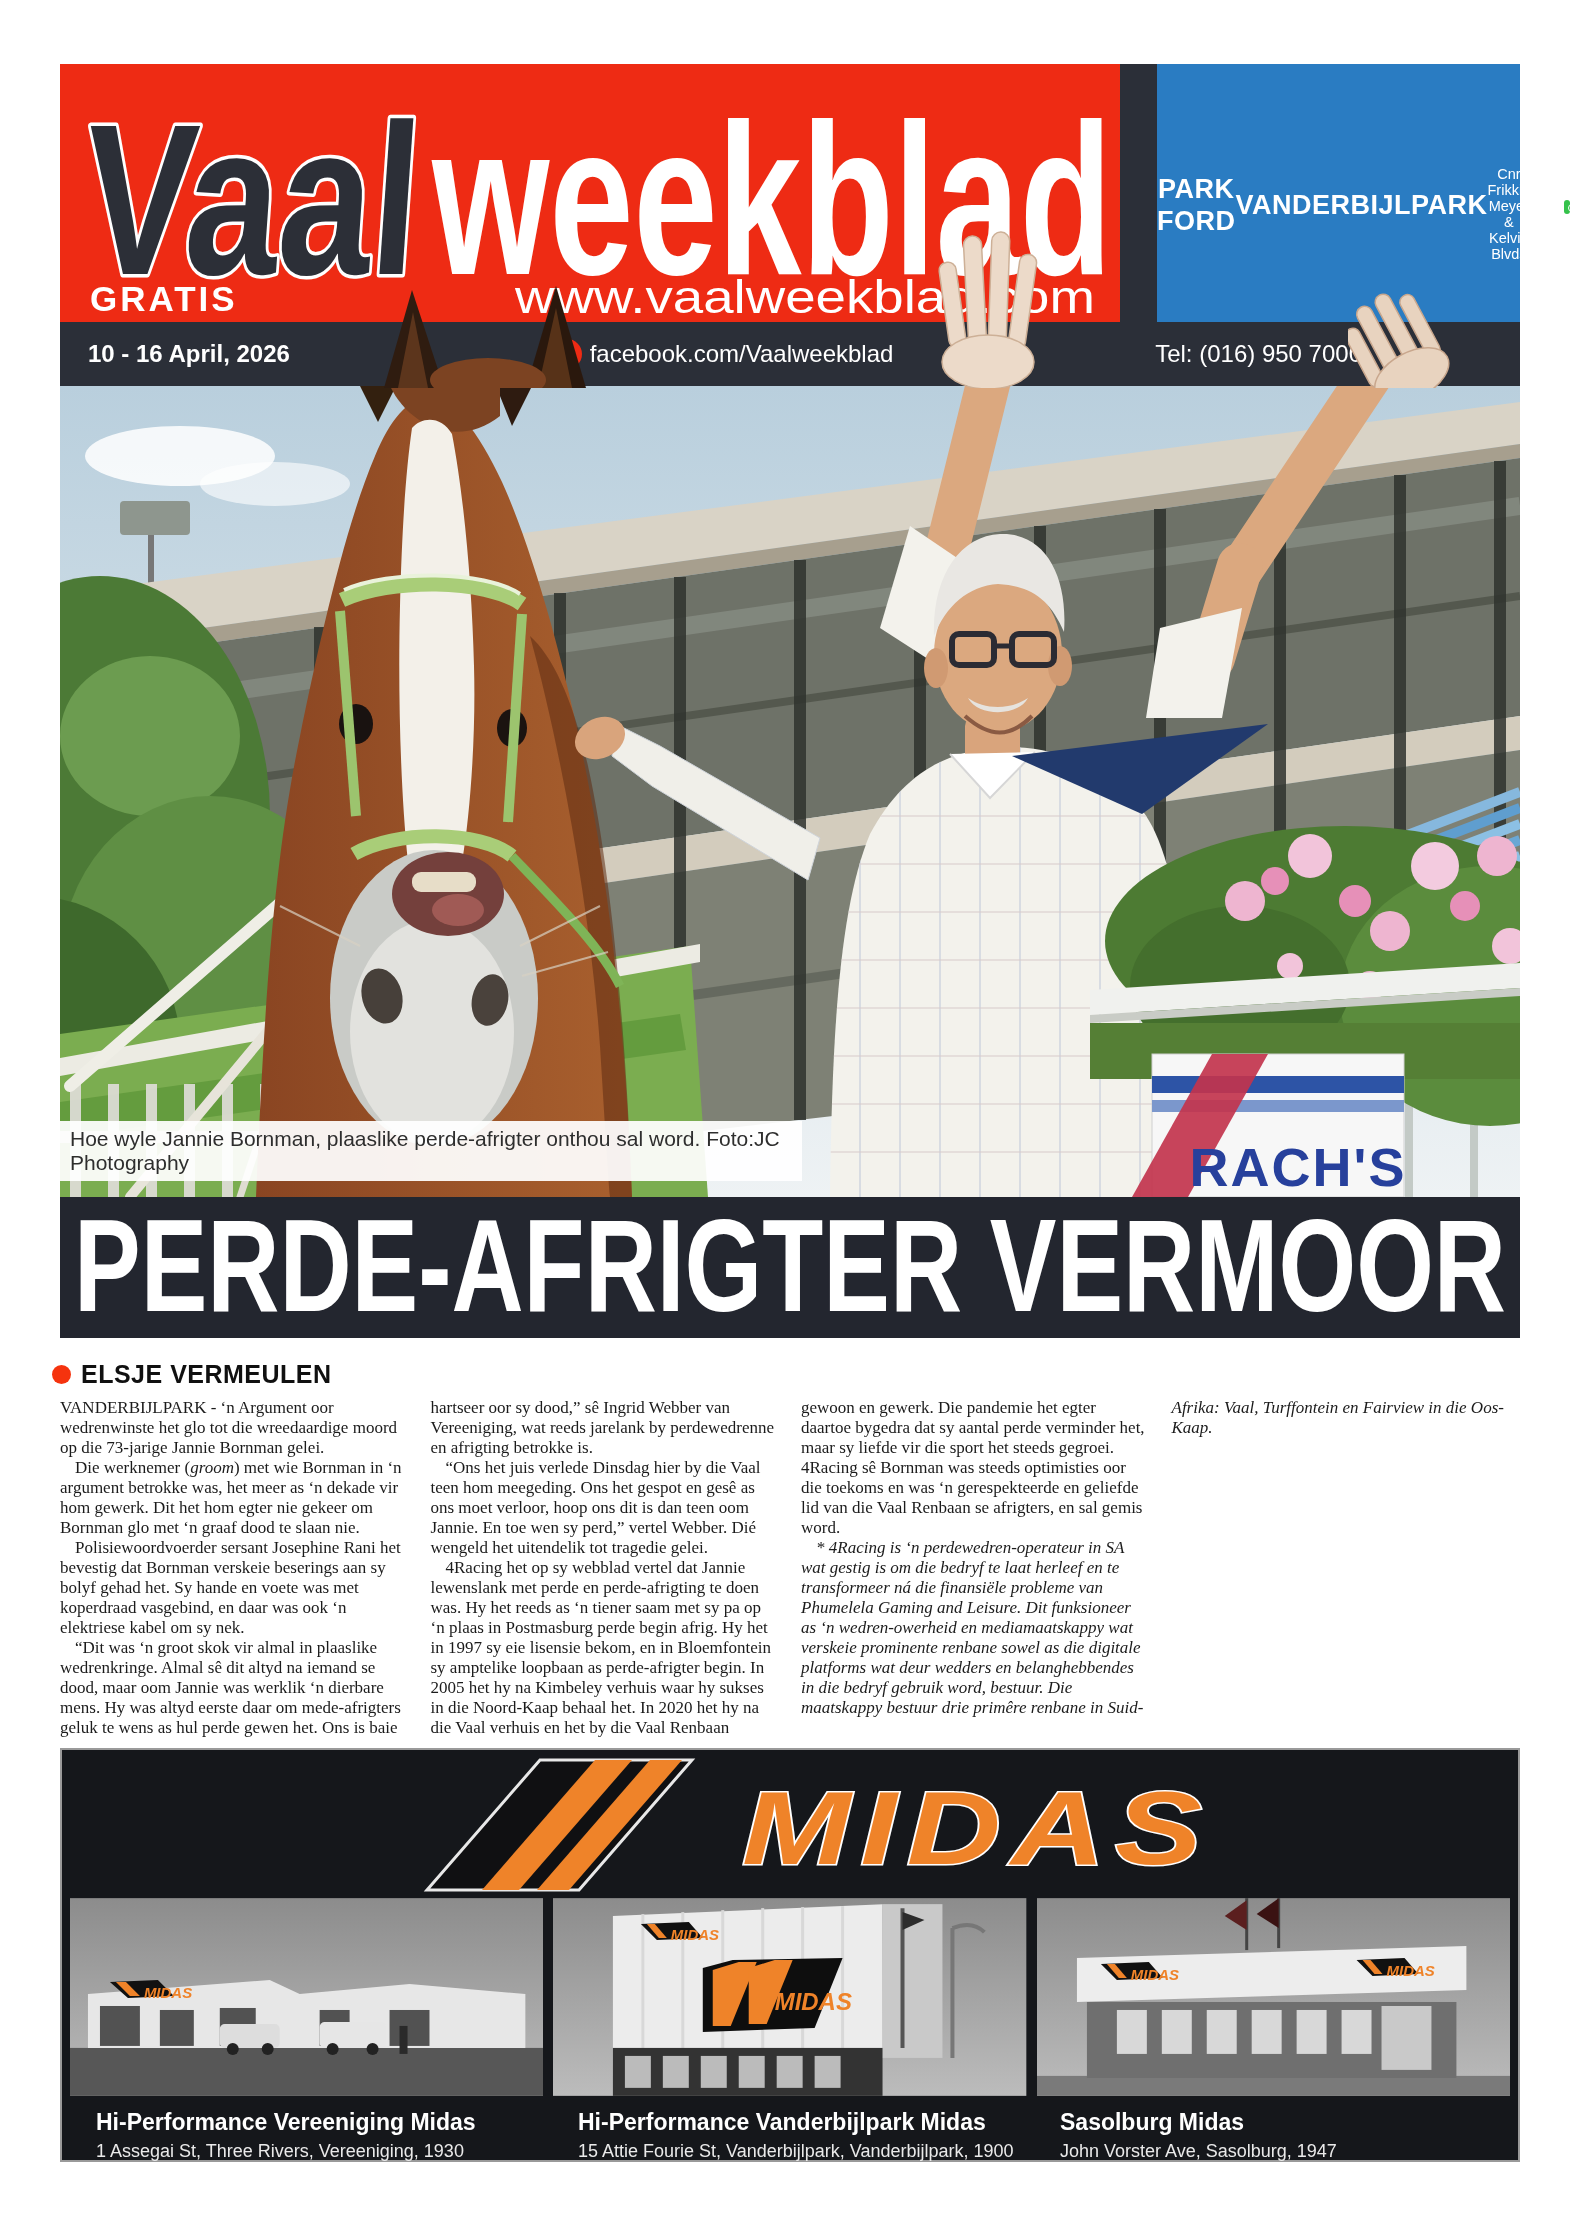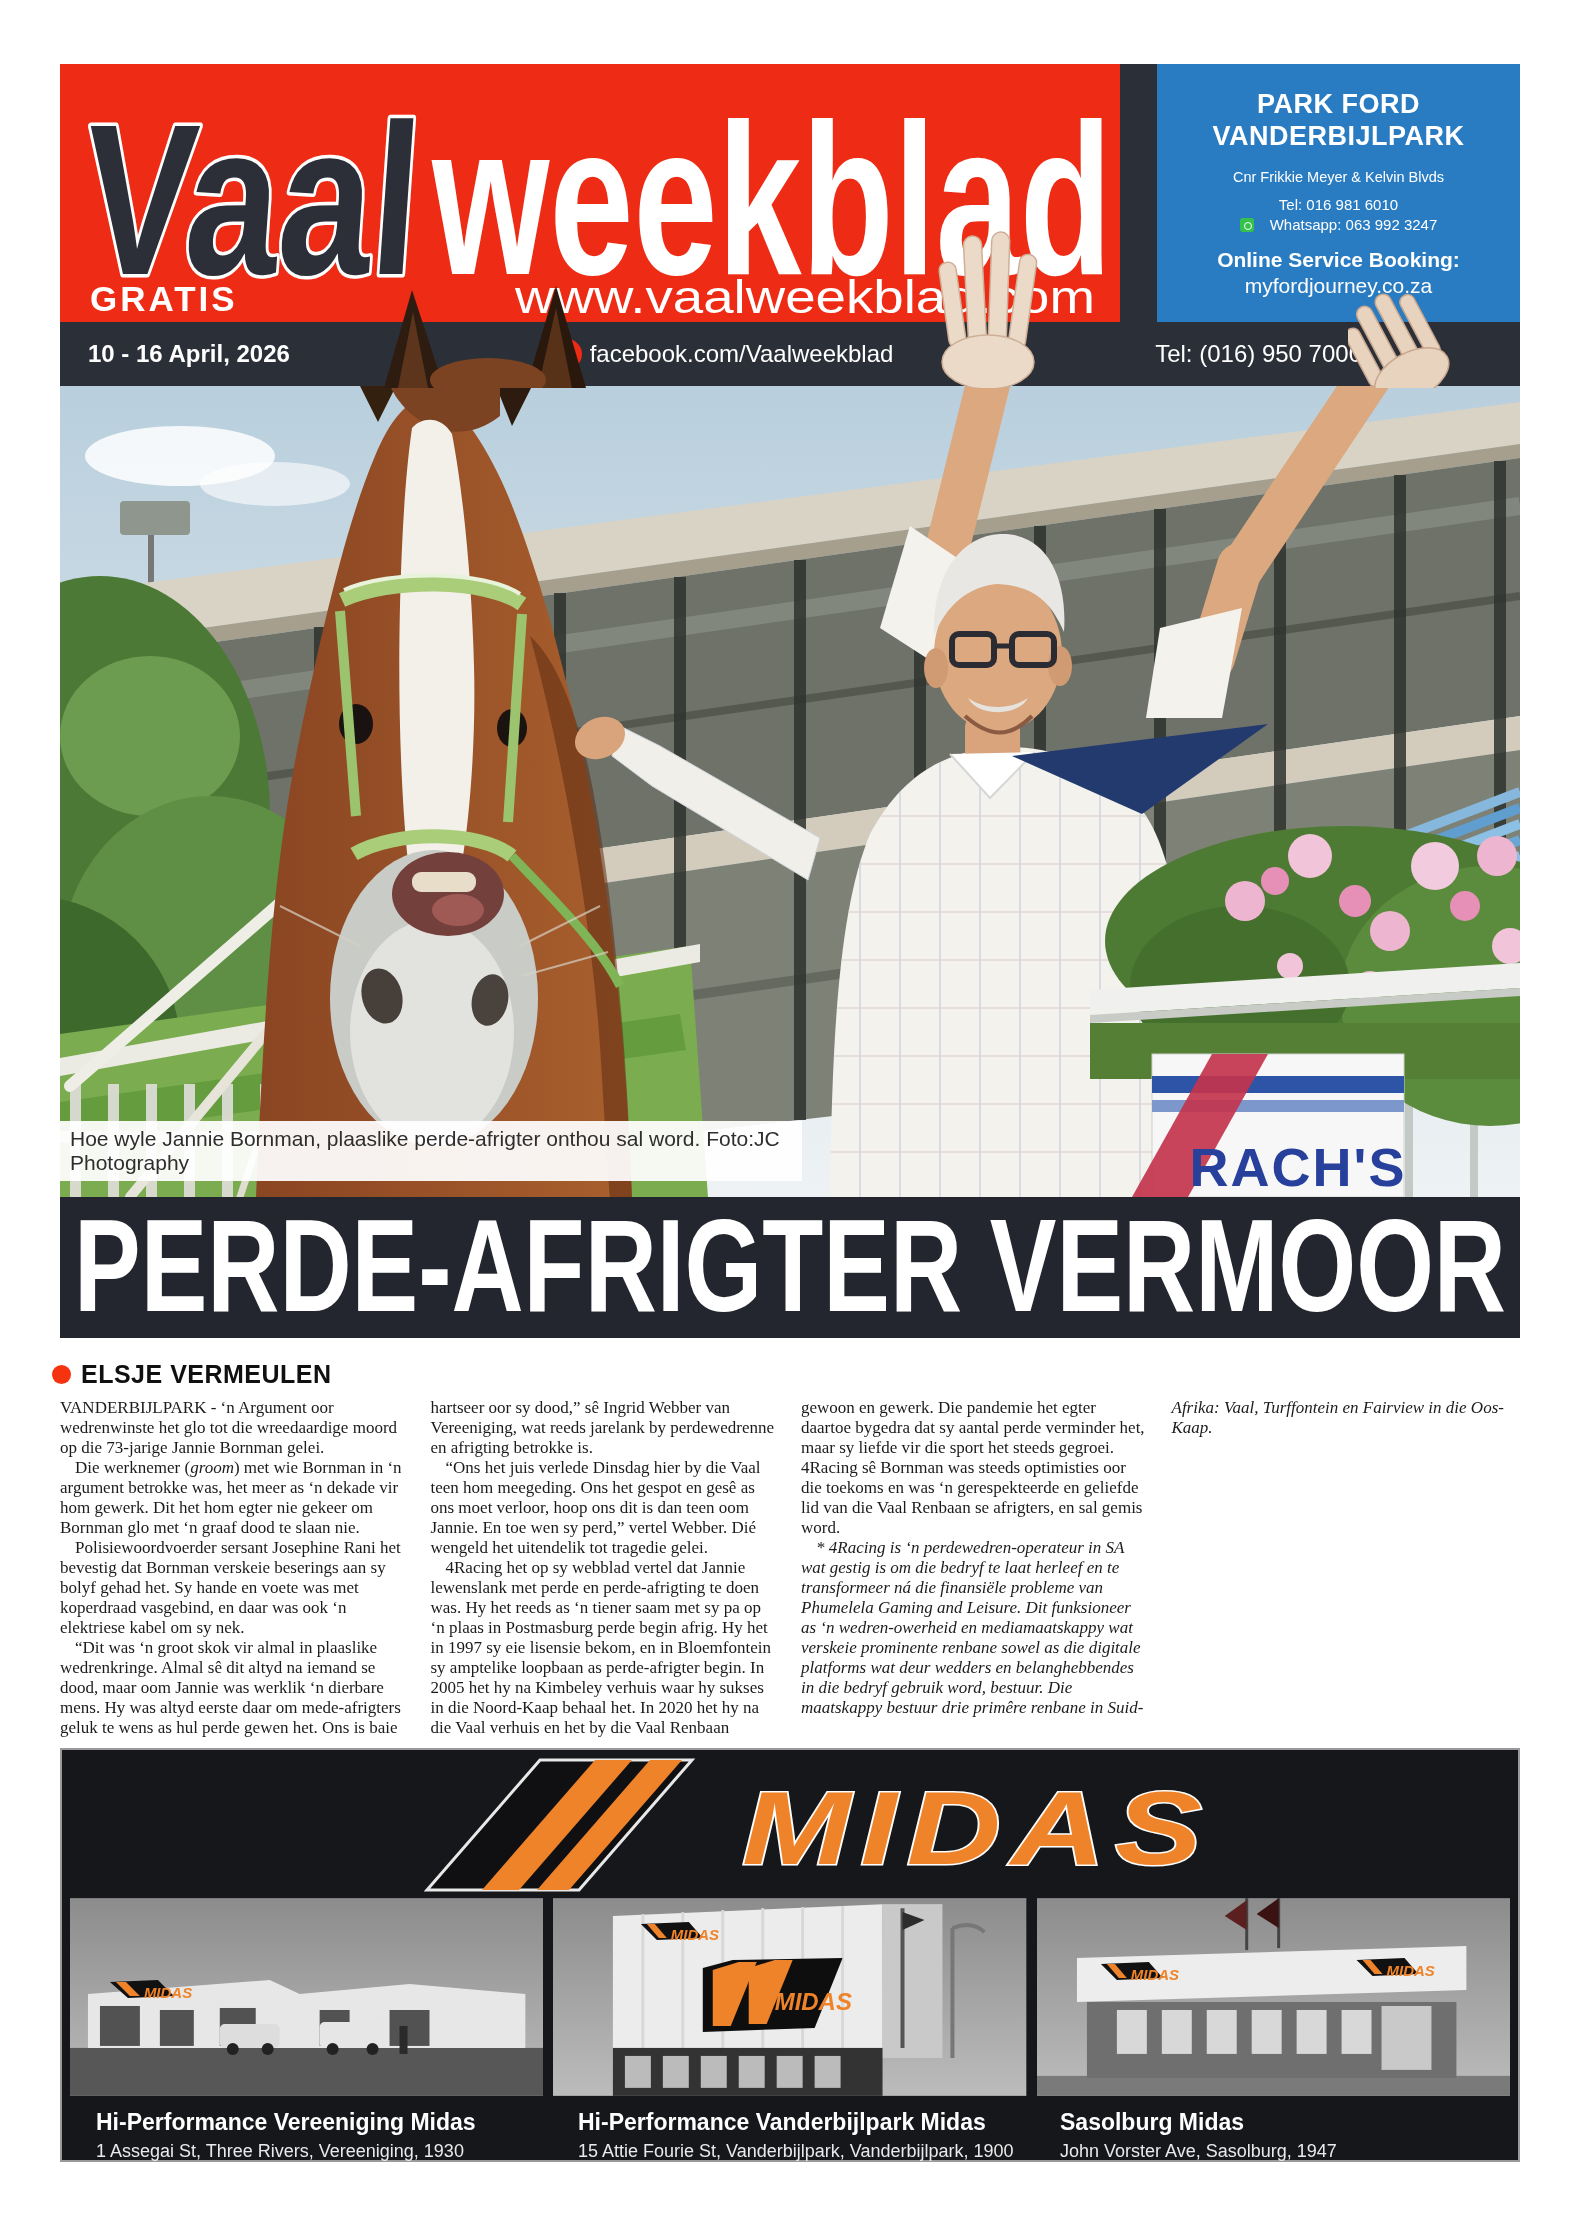--- a/index.html
+++ b/index.html
@@ -5,21 +5,21 @@
   html,body{margin:0;padding:0;}
   body{width:1572px;height:2224px;background:#ffffff;position:relative;overflow:hidden;
        font-family:"Liberation Sans",sans-serif;}
   .abs{position:absolute;}
 
   
   #header-row{left:60px;top:64px;width:1460px;height:258px;display:flex;z-index:1;}
   .mast{width:1060px;height:258px;background:#ee2b14;position:relative;}
   .gapstrip{width:37px;height:258px;background:#2b2f38;}
   .parkford{width:363px;height:258px;background:#2a7cc2;color:#fff;text-align:center;
-            display:flex;flex-direction:column;align-items:center;box-sizing:border-box;padding-top:24px;}
+            display:flex;flex-direction:row;align-items:center;box-sizing:border-box;padding-top:24px;}
   .pf-big{font-size:27px;font-weight:bold;line-height:32px;letter-spacing:.5px;}
   .pf-small{font-size:14.5px;margin-top:17px;}
   .pf-tel{font-size:15px;margin-top:11px;}
   .pf-wa{font-size:15px;margin-top:3px;display:flex;align-items:center;gap:16px;}
   .wa-ico{width:14px;height:14px;background:#35c24b;border-radius:3px;display:inline-block;position:relative;}
   .wa-ico:after{content:"";position:absolute;left:4px;top:4px;width:6px;height:6px;border:2px solid #fff;border-radius:50%;border-width:1.5px;}
   .pf-book{font-size:21px;font-weight:bold;margin-top:15px;}
   .pf-url{font-size:21px;margin-top:2px;}
 
   

